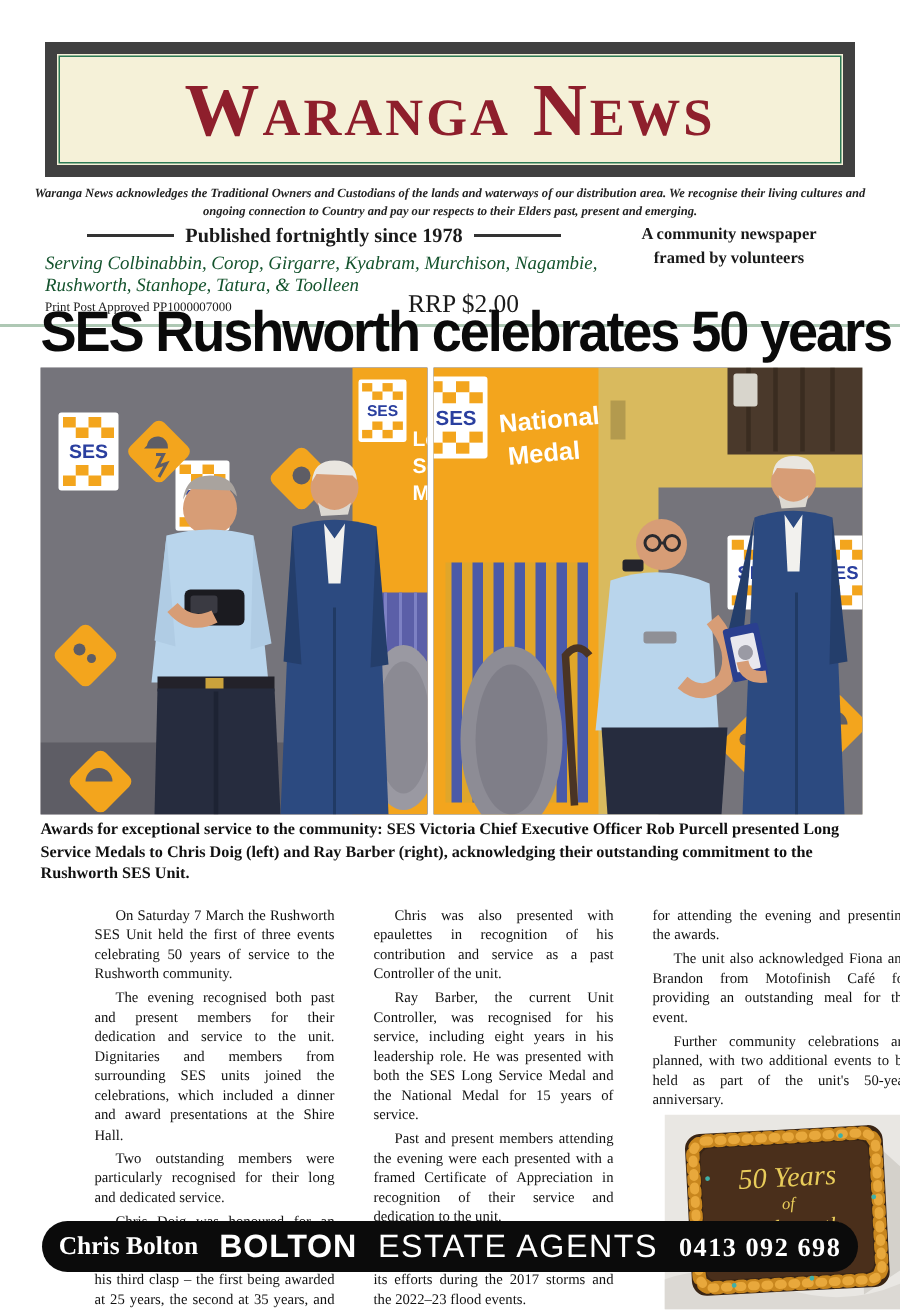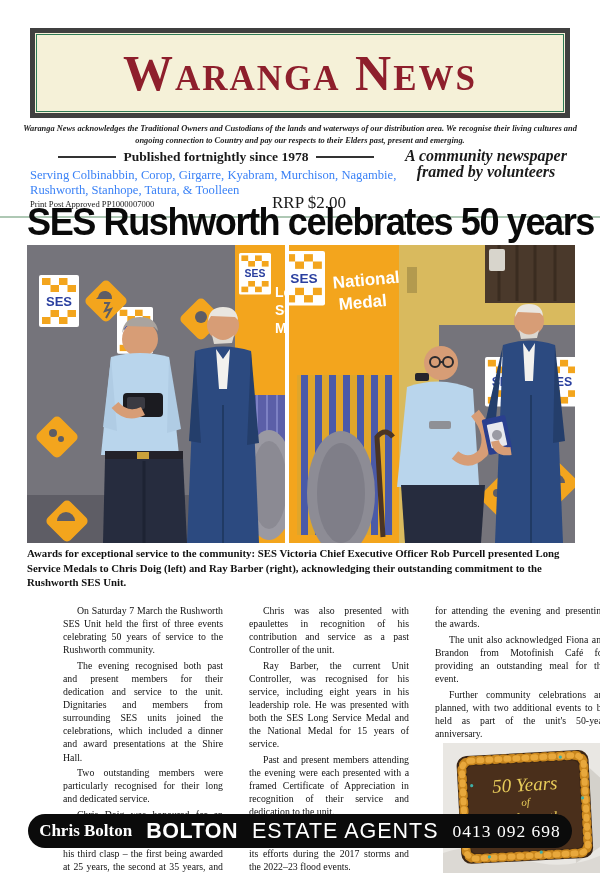--- a/index.html
+++ b/index.html
@@ -6,48 +6,48 @@
   html,body { background:#ffffff; }
   .page {
     position:relative; width:600px; height:873px; margin:0 auto;
     background:#ffffff; overflow:hidden;
     font-family:"Liberation Serif", serif; color:#1a1a1a;
   }
 
   
   .masthead-box {
     position:absolute; left:30px; top:28px; width:540px; height:90px;
-    background:#f5f1d8; border:5px solid #404040;
+    background:#f5f1d8; border:8px solid #404040;
     box-shadow: inset 0 0 0 1px #f5f1d8, inset 0 0 0 2px #2d7a55;
     display:flex; align-items:center; justify-content:center;
   }
   .masthead-title {
     font-family:"Liberation Serif", serif; font-weight:bold;
     font-variant:small-caps; font-size:50px; letter-spacing:2px;
     color:#8e1f2c; line-height:1;
   }
   .acknowledgment {
     position:absolute; left:20px; top:123px; width:560px;
     text-align:center; font-size:8.4px; font-weight:bold; font-style:italic;
     line-height:11.5px; color:#222;
   }
 
   
   .info-left { position:absolute; left:30px; top:149px; width:372px; }
   .published-row { display:flex; align-items:center; justify-content:center; gap:8px; }
   .published-rule { height:1.4px; background:#333; flex:0 0 58px; }
   .published-text { font-size:13.5px; font-weight:bold; white-space:nowrap; }
   .serving {
-    margin-top:3px; font-size:12.6px; line-height:15px;
-    color:#3b82f6; text-align:left;
+    margin-top:3px; font-style:italic; font-size:12.6px; line-height:15px;
+    color:#14532d; text-align:left;
   }
   .printpost { font-size:8.6px; margin-top:1px; }
   .rrp { position:absolute; left:272px; top:193px; font-size:17px; }
   .info-right { position:absolute; left:398px; top:148px; width:176px; text-align:center; }
-  .community { font-size:16px; font-weight:bold; line-height:16px;font-style:italic; }
+  .community { font-size:11px; font-weight:bold; line-height:16px; }
   .issue-date { margin-top:7px; font-style:italic; font-size:12.2px; }
 
   .top-divider {
     position:absolute; left:0; top:216px; width:600px; height:2px; background:#aec8b4;
   }
 
   
   .headline {
     position:absolute; left:27px; top:201px; width:560px;
     font-family:"Liberation Sans", sans-serif; font-weight:bold;
@@ -77,21 +77,21 @@
   
   .ad-banner {
     position:absolute; left:28px; top:814px; width:544px; height:34px;
     background:#0b0b0b; border-radius:17px;
     display:flex; align-items:center; justify-content:center; gap:14px;
     color:#fff; white-space:nowrap;
   }
   .ad-agent { font-family:"Liberation Serif", serif; font-weight:bold; font-size:17px; }
   .ad-brand { font-family:"Liberation Sans", sans-serif; font-weight:bold; font-size:21.5px; letter-spacing:0.5px; }
   .ad-suffix { font-family:"Liberation Sans", sans-serif; font-weight:normal; font-size:21.5px; letter-spacing:1px; }
-  .ad-phone { font-family:"Liberation Serif", serif; font-weight:normal; font-size:17.5px; letter-spacing:1px; }
+  .ad-phone { font-family:"Liberation Serif", serif; font-weight:bold; font-size:17.5px; letter-spacing:1px; }
 </style>
 </head>
 <body>
 
 <div class="page">
 
   <svg width="0" height="0" style="position:absolute" aria-hidden="true">
     <defs>
       <g id="ses-logo">
         <rect x="0" y="0" width="40" height="52" rx="2" fill="#ffffff"></rect>

